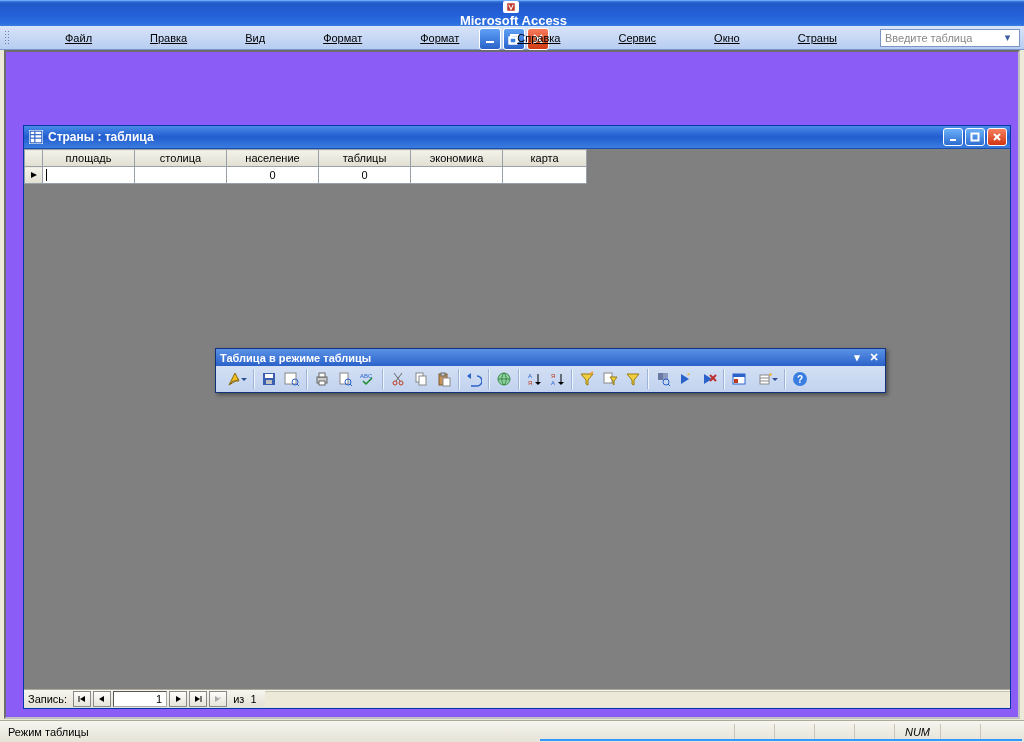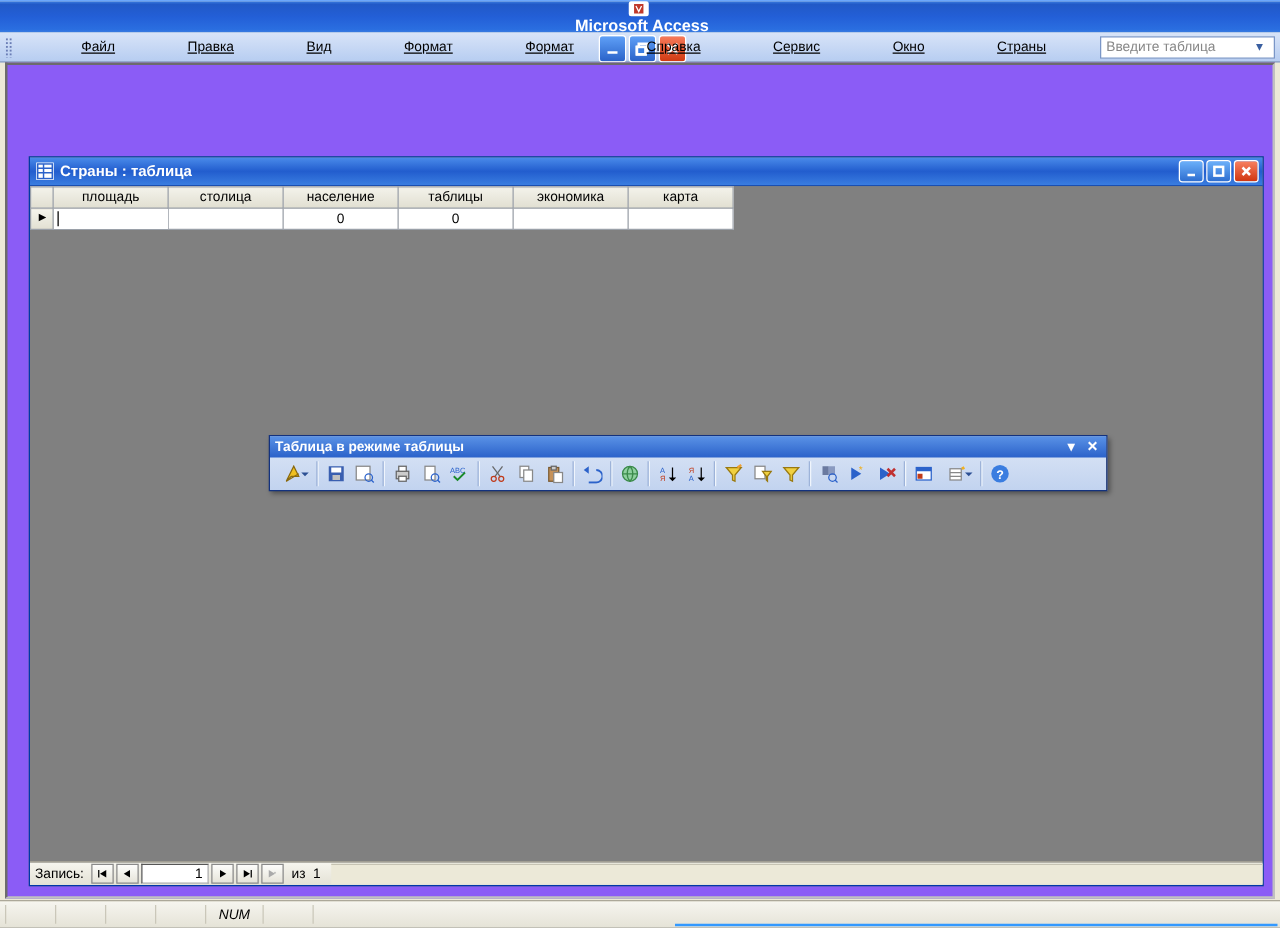--- a/index.html
+++ b/index.html
@@ -609,20 +609,21 @@
             <circle cx="8" cy="8" r="7" fill="#3a7de0"></circle>
             <text x="5" y="12" font-size="10" fill="#fff" font-weight="bold">?</text>
           </svg>
         </div>
     </div>
   </div>
 
 </div>
 
 <div class="statusbar">
+  <div class="pane first">Режим таблицы</div>
   <div class="pane fixed"></div>
   <div class="pane fixed"></div>
   <div class="pane fixed"></div>
   <div class="pane fixed"></div>
   <div class="pane num">NUM</div>
   <div class="pane fixed"></div>
   <div class="pane fixed"></div>
   <div class="bottom-highlight"></div>
 </div>
 

